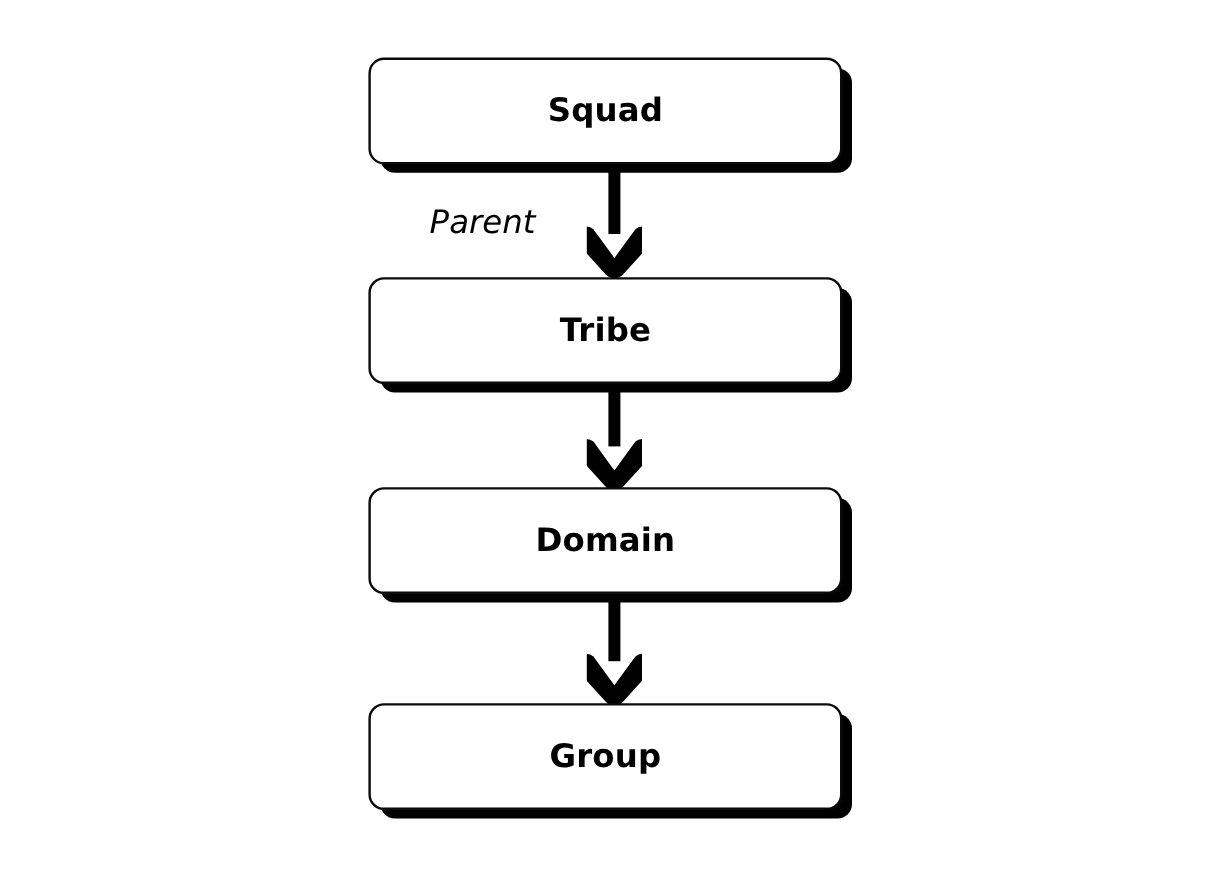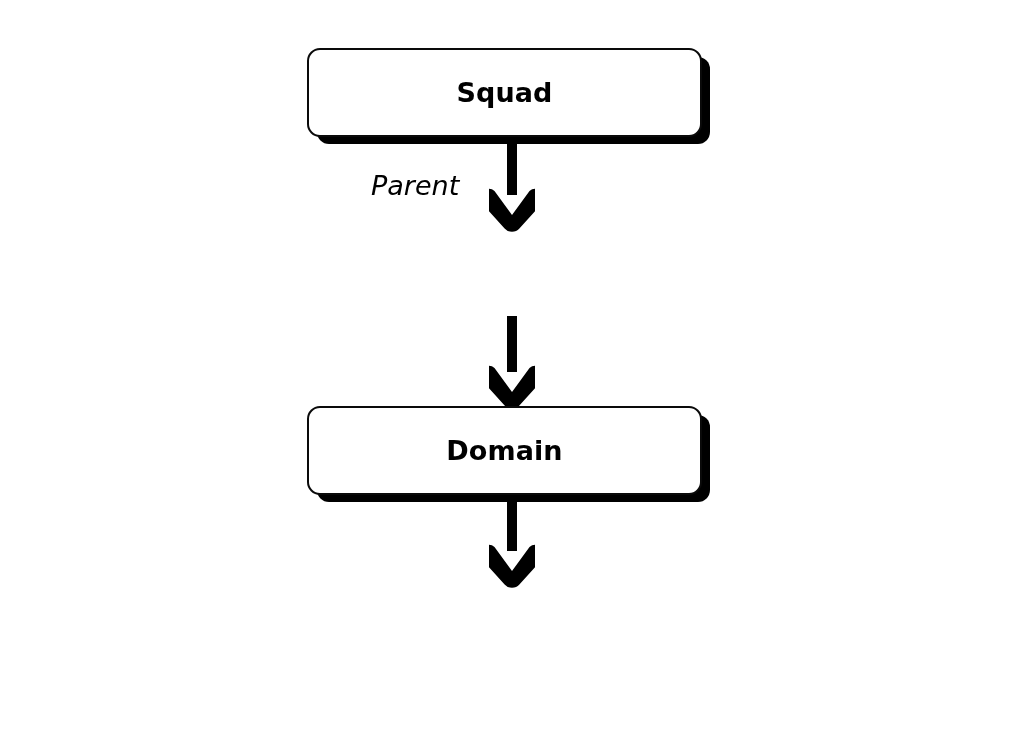--- a/index.html
+++ b/index.html
@@ -75,21 +75,21 @@
     font-size: 27px;
     font-style: italic;
     font-weight: normal;
     color: #000000;
     line-height: 1;
     white-space: nowrap;
     user-select: none;
     z-index: 4;
   }
   #edge-label-parent {
-    left: 371px;
+    left: 358px;
     top: 172px;
   }
 </style>
 </head>
 <body>
 
 <div id="diagram-canvas">
 
   <div class="node" id="node-squad">
     <span class="node-label">Squad</span>
@@ -97,33 +97,39 @@
 
   <div class="arrow" id="arrow-squad-tribe">
     <svg width="46" height="100" viewBox="0 0 46 100" xmlns="http://www.w3.org/2000/svg">
       <rect x="18" y="0" width="10" height="62" fill="#000000"></rect>
       <path d="M 23 82 L 5.5 58 A 9 9 0 0 0 -8.2 69.3 L 15.6 95.5 A 10 10 0 0 0 30.4 95.5 L 54.2 69.3 A 9 9 0 0 0 40.5 58 Z" fill="#000000" transform="translate(0,0)"></path>
     </svg>
   </div>
 
   <div class="edge-label" id="edge-label-parent">Parent</div>
 
+  <div class="node" id="node-tribe">
+    <span class="node-label">Tribe</span>
+  </div>
 
   <div class="arrow" id="arrow-tribe-domain">
     <svg width="46" height="92" viewBox="0 0 46 92" xmlns="http://www.w3.org/2000/svg">
       <rect x="18" y="0" width="10" height="56" fill="#000000"></rect>
       <path d="M 23 76 L 5.5 52 A 9 9 0 0 0 -8.2 63.3 L 15.6 89.5 A 10 10 0 0 0 30.4 89.5 L 54.2 63.3 A 9 9 0 0 0 40.5 52 Z" fill="#000000"></path>
     </svg>
   </div>
 
   <div class="node" id="node-domain">
     <span class="node-label">Domain</span>
   </div>
 
   <div class="arrow" id="arrow-domain-group">
     <svg width="46" height="97" viewBox="0 0 46 97" xmlns="http://www.w3.org/2000/svg">
       <rect x="18" y="0" width="10" height="60" fill="#000000"></rect>
       <path d="M 23 80 L 5.5 56 A 9 9 0 0 0 -8.2 67.3 L 15.6 93.5 A 10 10 0 0 0 30.4 93.5 L 54.2 67.3 A 9 9 0 0 0 40.5 56 Z" fill="#000000"></path>
     </svg>
   </div>
 
+  <div class="node" id="node-group">
+    <span class="node-label">Group</span>
+  </div>
 
 </div>
 
 </body></html>

